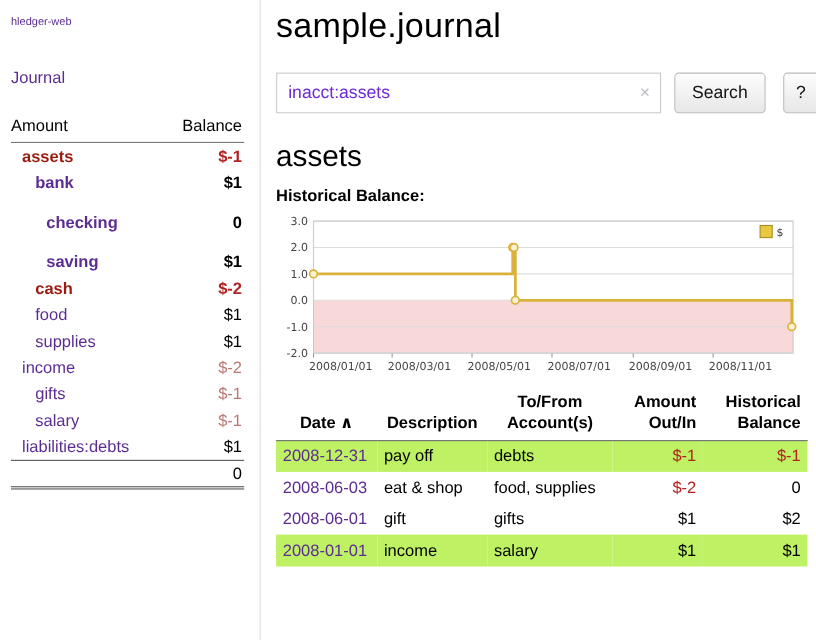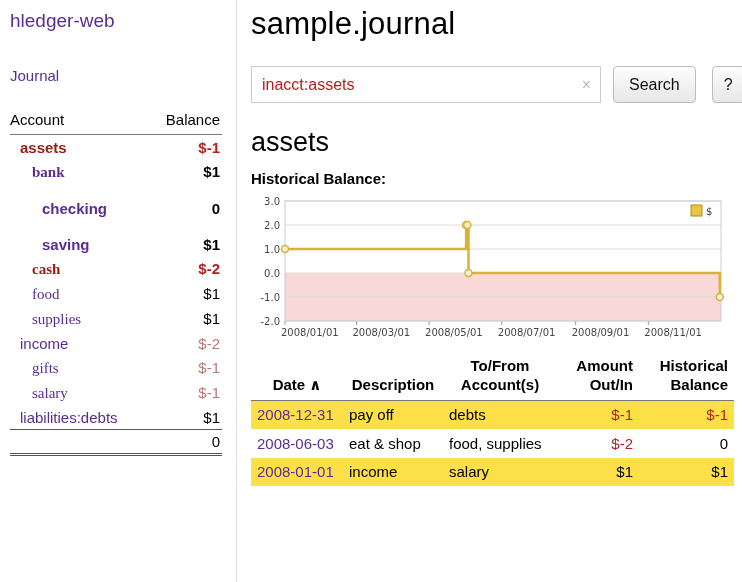--- a/index.html
+++ b/index.html
@@ -10,67 +10,67 @@
   }
   a { text-decoration:none; cursor:pointer; }
   .purple { color:#5c2d91; }
   .maroon { color:#991b0e; }
   .red    { color:#b22222; }
   .softred{ color:#b97a76; }
   .b { font-weight:bold; }
 
   
   .sidebar { width:237px; flex-shrink:0; border-right:1px solid #ddd; padding:10px 10px 0 10px; }
-  .brand { display:inline-block; font-size:19px; }
+  .brand { display:inline-block; font-size:10px; }
   .journal-link { display:block; margin-top:35px; font-size:15px; }
   .acct-table { margin-top:24px; width:212px; }
   .acct-header { display:flex; justify-content:space-between; padding:3px 2px 6px 0; border-bottom:1px solid #777; }
   .acct-row { display:flex; justify-content:space-between; align-items:baseline; padding:3.5px 2px 3.5px 0; }
   .acct-row .name { padding-left:10px; }
-  .acct-row .name.ind1 { padding-left:22px;font-family:Liberation Serif, serif; }
+  .acct-row .name.ind1 { padding-left:22px; }
   .acct-row .name.ind2 { padding-left:32px;margin-top:12px; }
   .acct-total { text-align:right; padding:3px 2px 3px 0; border-top:1px solid #555; border-bottom:3px double #555; }
 
   
   .main { flex:1; padding:4px 8px 0 14px; }
   h1.page-title { font-size:31px; font-weight:400; margin:2px 0 24px 0; letter-spacing:0.2px; }
   .search-row { display:flex; align-items:center; margin-bottom:24px; }
   .search-wrap { position:relative; }
   .search-input { width:350px; height:37px; border:1px solid #ccc; border-radius:0;
-    font-size:16px; padding:0 30px 0 10px; color:#b91c1c; font-family:inherit; outline:none; }
+    font-size:16px; padding:0 30px 0 10px; color:#6d28d9; font-family:inherit; outline:none; }
   .clear-icon { position:absolute; right:10px; top:50%; transform:translateY(-50%);
     color:#b9b9c2; font-size:16px; cursor:pointer; }
   .btn { height:37px; padding:0 15px; font-size:16px; font-family:inherit; color:#111;
     background:linear-gradient(#fdfdfd,#e7e7e7); border:1px solid #bbb; border-radius:4px; cursor:pointer; }
   .btn-search { margin-left:12px; }
   .btn-help { margin-left:16px; padding:0 11px; }
   h2.account-heading { font-size:27px; font-weight:400; margin:0 0 12px 0; }
   .chart-label { font-weight:bold; font-size:15px; margin-bottom:4px; }
   .chart-svg { display:block; }
   .ytick, .xtick { font-family:"DejaVu Sans", sans-serif; font-size:10px; fill:#444; }
 
   
   table.register { border-collapse:collapse; table-layout:fixed; width:483px; margin-top:12px; font-size:15px; }
   table.register th { text-align:center; vertical-align:bottom; font-weight:bold;
     padding:2px 6px 5px 6px; border-bottom:1px solid #777; line-height:1.25; }
   table.register th.num, table.register td.num { text-align:right; }
   table.register td { padding:4.5px 6px; vertical-align:top; line-height:1.3; }
-  table.register tr.alt { background:#fde047; }
+  table.register tr.alt { background:#bef264; }
   .sort { font-weight:bold; margin-left:4px; }
 </style>
 </head>
 <body>
 
 <div class="sidebar">
   <a class="brand purple">hledger-web</a>
   <a class="journal-link purple">Journal</a>
 
   <div class="acct-table">
     <div class="acct-header">
-      <span>Account</span>
+      <span>Amount</span>
       <span>Balance</span>
     </div>
 
     <div class="acct-row">
       <a class="name maroon b">assets</a>
       <span class="bal red b">$-1</span>
     </div>
     <div class="acct-row">
       <a class="name purple b ind1">bank</a>
       <span class="bal b">$1</span>
@@ -196,20 +196,27 @@
         <td class="num red">$-1</td>
         <td class="num red">$-1</td>
       </tr>
       <tr>
         <td><a class="purple">2008-06-03</a></td>
         <td>eat &amp; shop</td>
         <td>food, supplies</td>
         <td class="num red">$-2</td>
         <td class="num">0</td>
       </tr>
+      <tr>
+        <td><a class="purple">2008-06-01</a></td>
+        <td>gift</td>
+        <td>gifts</td>
+        <td class="num">$1</td>
+        <td class="num">$2</td>
+      </tr>
       <tr class="alt">
         <td><a class="purple">2008-01-01</a></td>
         <td>income</td>
         <td>salary</td>
         <td class="num">$1</td>
         <td class="num">$1</td>
       </tr>
     </tbody>
   </table>
 </div>

